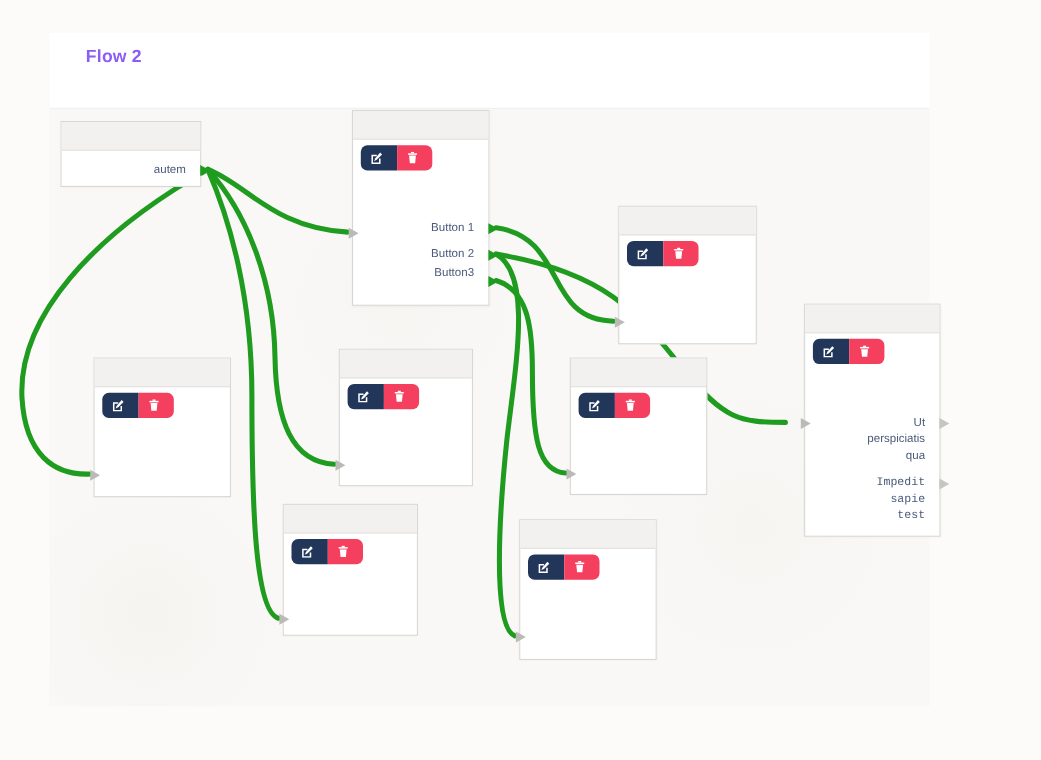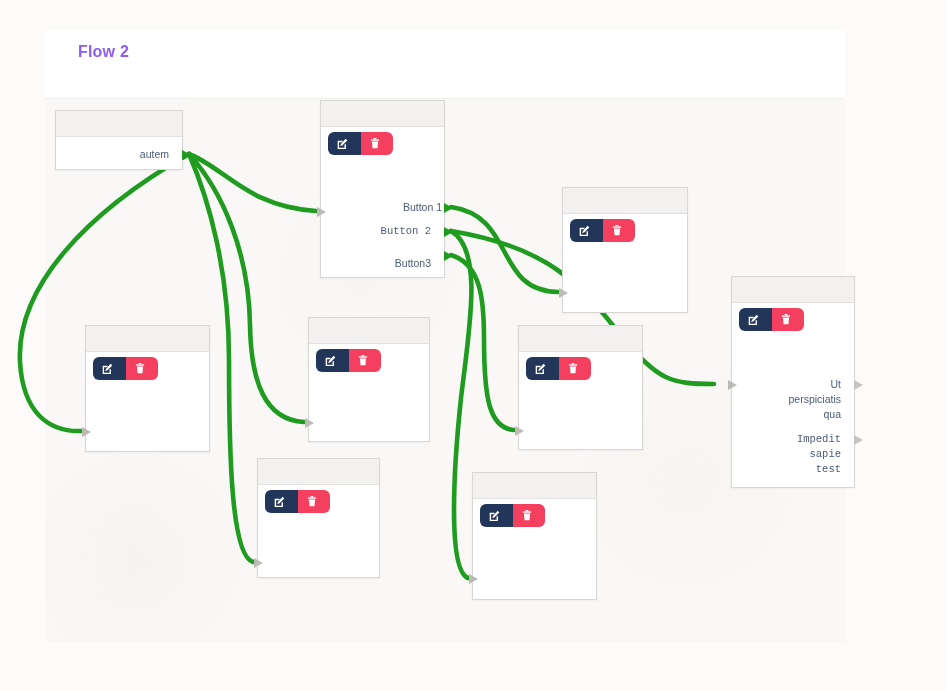--- a/index.html
+++ b/index.html
@@ -95,29 +95,29 @@
             <rect x="1" y="2" width="12" height="2" fill="#fff"></rect>
             <rect x="5" y="0" width="4" height="2" fill="#fff"></rect>
             <path d="M2.5 5h9l-1 10h-7z" fill="#fff"></path>
           </svg>
           <span></span>
         </div>
       </div>
       <div class="port-arrow" style="left: -4px; top: 106px; border-left-color: rgb(187, 186, 183);"></div>
       <div class="port-label" style="left: 12px; top: 103px;"></div>
       <div class="port-arrow" style="right: -9px; top: 102px; border-left-color: rgb(31, 156, 31);"></div>
-      <div class="port-label right" style="right: 2px; top: 99px; text-align: right;">
+      <div class="port-label right" style="right: 13px; top: 99px; text-align: right;">
         <div>Button 1</div>
       </div>
       <div class="port-arrow" style="right: -9px; top: 126px; border-left-color: rgb(31, 156, 31);"></div>
-      <div class="port-label right" style="right: 13px; top: 123px; font-family: Liberation Mono, monospace;">
+      <div class="port-label right" style="right: 13px; top: 123px;">
         <div>Button 2</div>
       </div>
       <div class="port-arrow" style="right: -9px; top: 150px; border-left-color: rgb(31, 156, 31);"></div>
-      <div class="port-label right" style="right: 13px; top: 155px; text-align: center;">
+      <div class="port-label right" style="right: 13px; top: 140px; text-align: center;">
         <div>Button3</div>
       </div>
     </div>
     <div class="node" style="left: 562px; top: 187px; width: 126px; height: 126px;">
       <div class="node-title"></div>
       <div class="btn-row">
         <div class="btn btn-edit" style="background: rgb(34, 54, 90);">
           <svg width="11" height="11" viewBox="0 0 16 16">
             <path d="M1 4h7v2H3v8h8v-5h2v7H1z" fill="#fff"></path>
             <path d="M12.5 1l2.5 2.5-7 7L4.5 12l1.5-3.5z" fill="#fff"></path>

